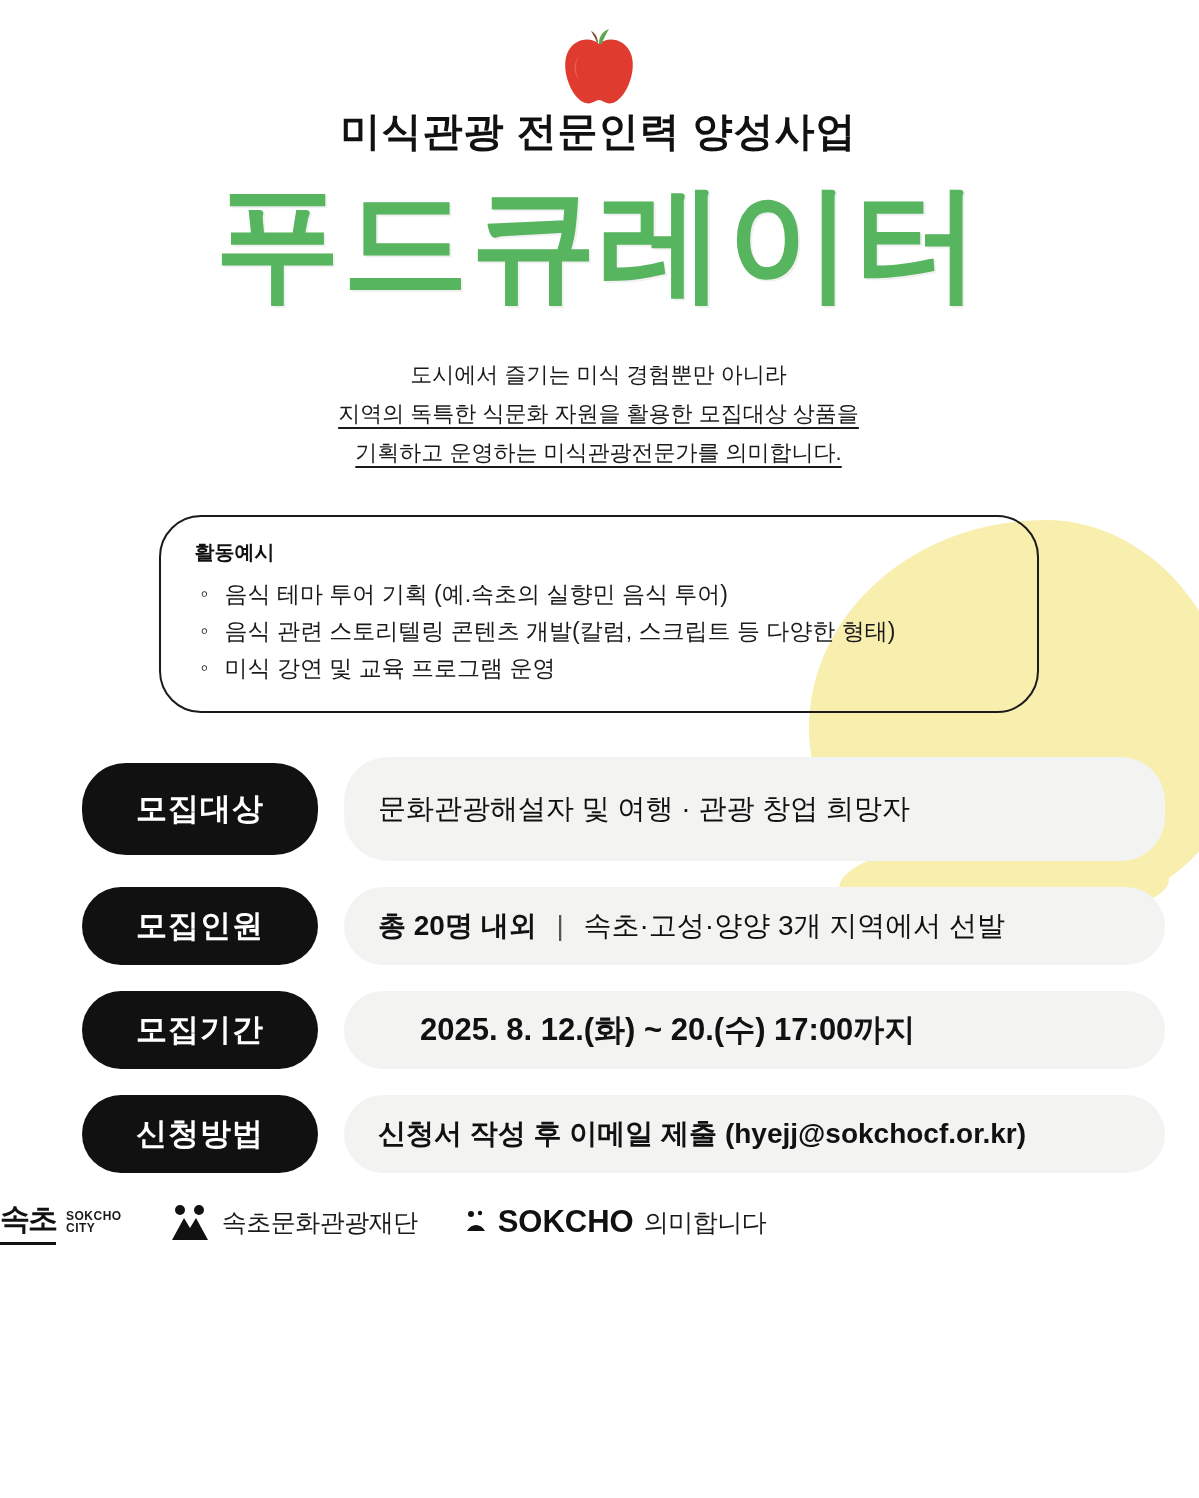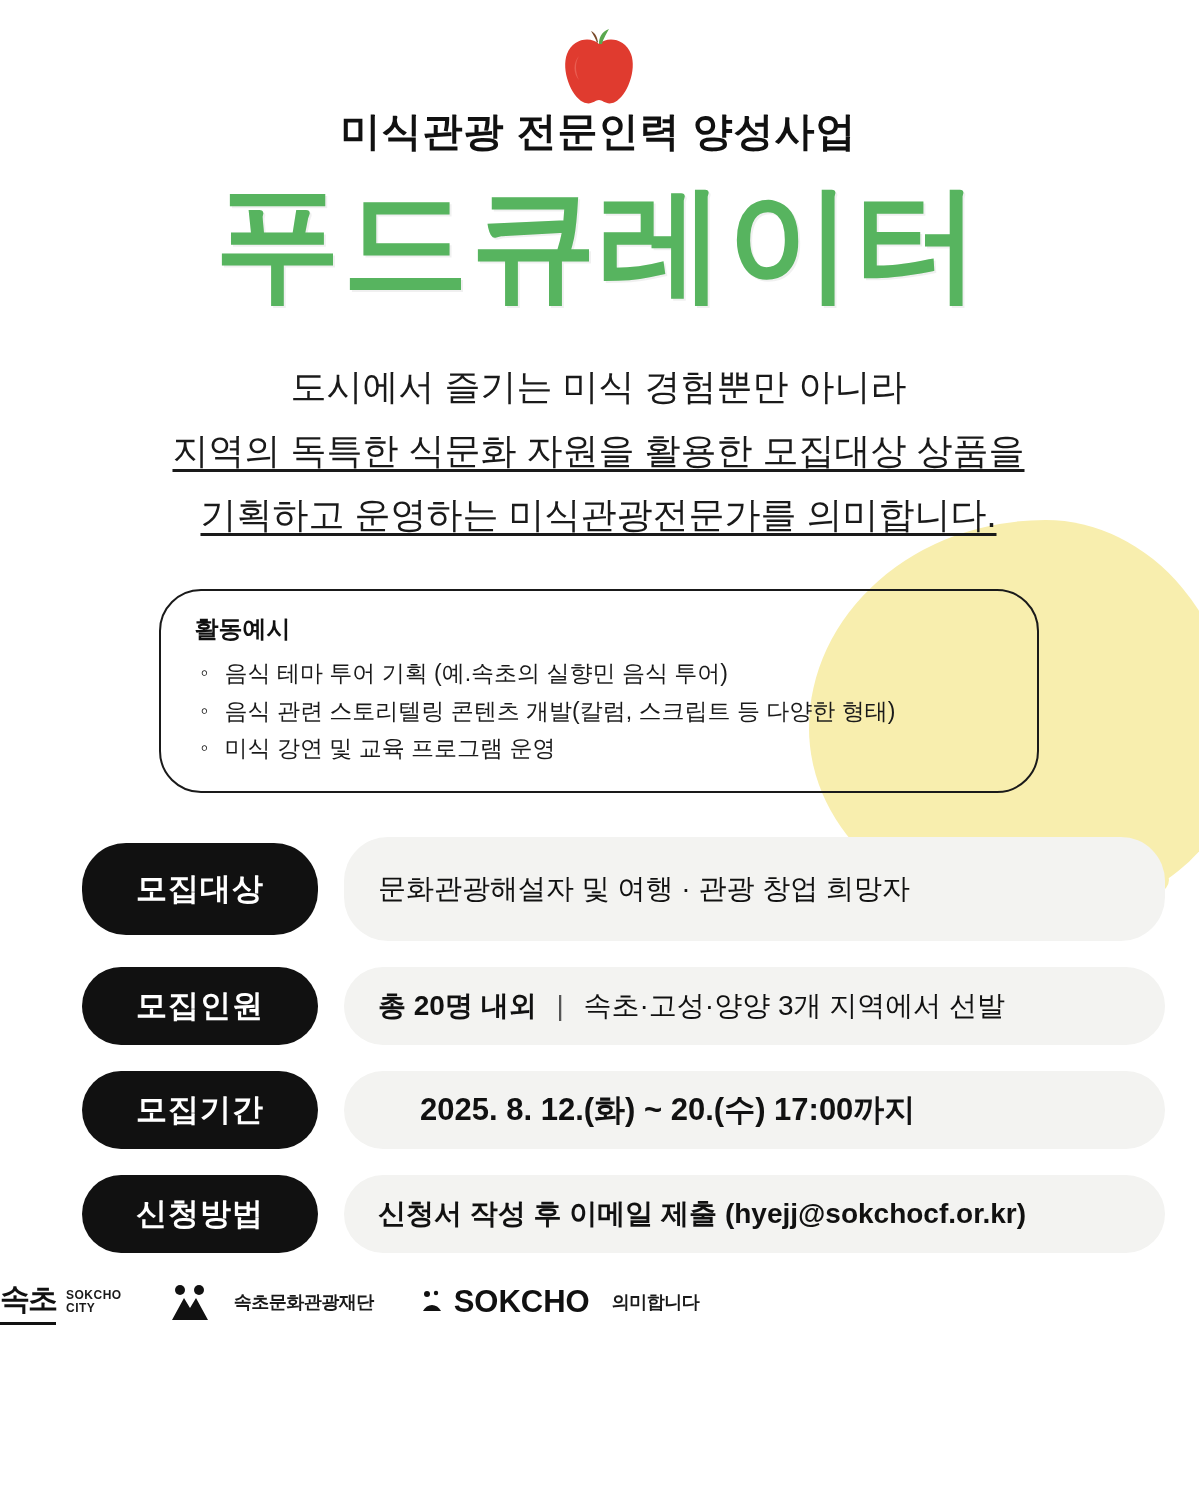--- a/index.html
+++ b/index.html
@@ -71,42 +71,42 @@
     color: #57b45f;
     letter-spacing: 2px;
     margin-top: 16px;
     text-shadow: 2px 2px 0 rgba(0,0,0,0.06);
   }
 
   
   .desc {
     text-align: center;
     margin-top: 44px;
-    font-size: 36px;
+    font-size: 22px;
     line-height: 1.78;
     color: #1a1a1a;
   }
   .desc .u {
     text-decoration: underline;
     text-underline-offset: 6px;
   }
 
   
   .example-box {
     position: relative;
     margin: 42px auto 0 auto;
     width: 880px;
     border: 2px solid #1a1a1a;
     border-radius: 42px;
     padding: 22px 34px 24px 34px;
     box-sizing: border-box;
     background: transparent;
   }
   .example-title {
-    font-size: 24px;
+    font-size: 20px;
     font-weight: 800;
     margin-bottom: 10px;
   }
   .example-list {
     list-style: none;
     margin: 0;
     padding: 0;
   }
   .example-list li {
     font-size: 23px;
@@ -189,25 +189,24 @@
     align-items: center;
     justify-content: flex-start;
     gap: 46px;
   }
   .logo {
     display: flex;
     align-items: center;
     gap: 10px;
   }
   .logo-text {
-    font-size: 18px;
-    font-weight: 700;
+    font-size: 25px;
+    font-weight: 400;
     color: #1a1a1a;
     letter-spacing: -0.5px;
-    margin-left: 12px;
   }
   .logo-sub {
     font-size: 12px;
     font-weight: 700;
     color: #1a1a1a;
     line-height: 1.05;
     letter-spacing: 0.5px;
   }
   .sokcho-mark {
     position: relative;

